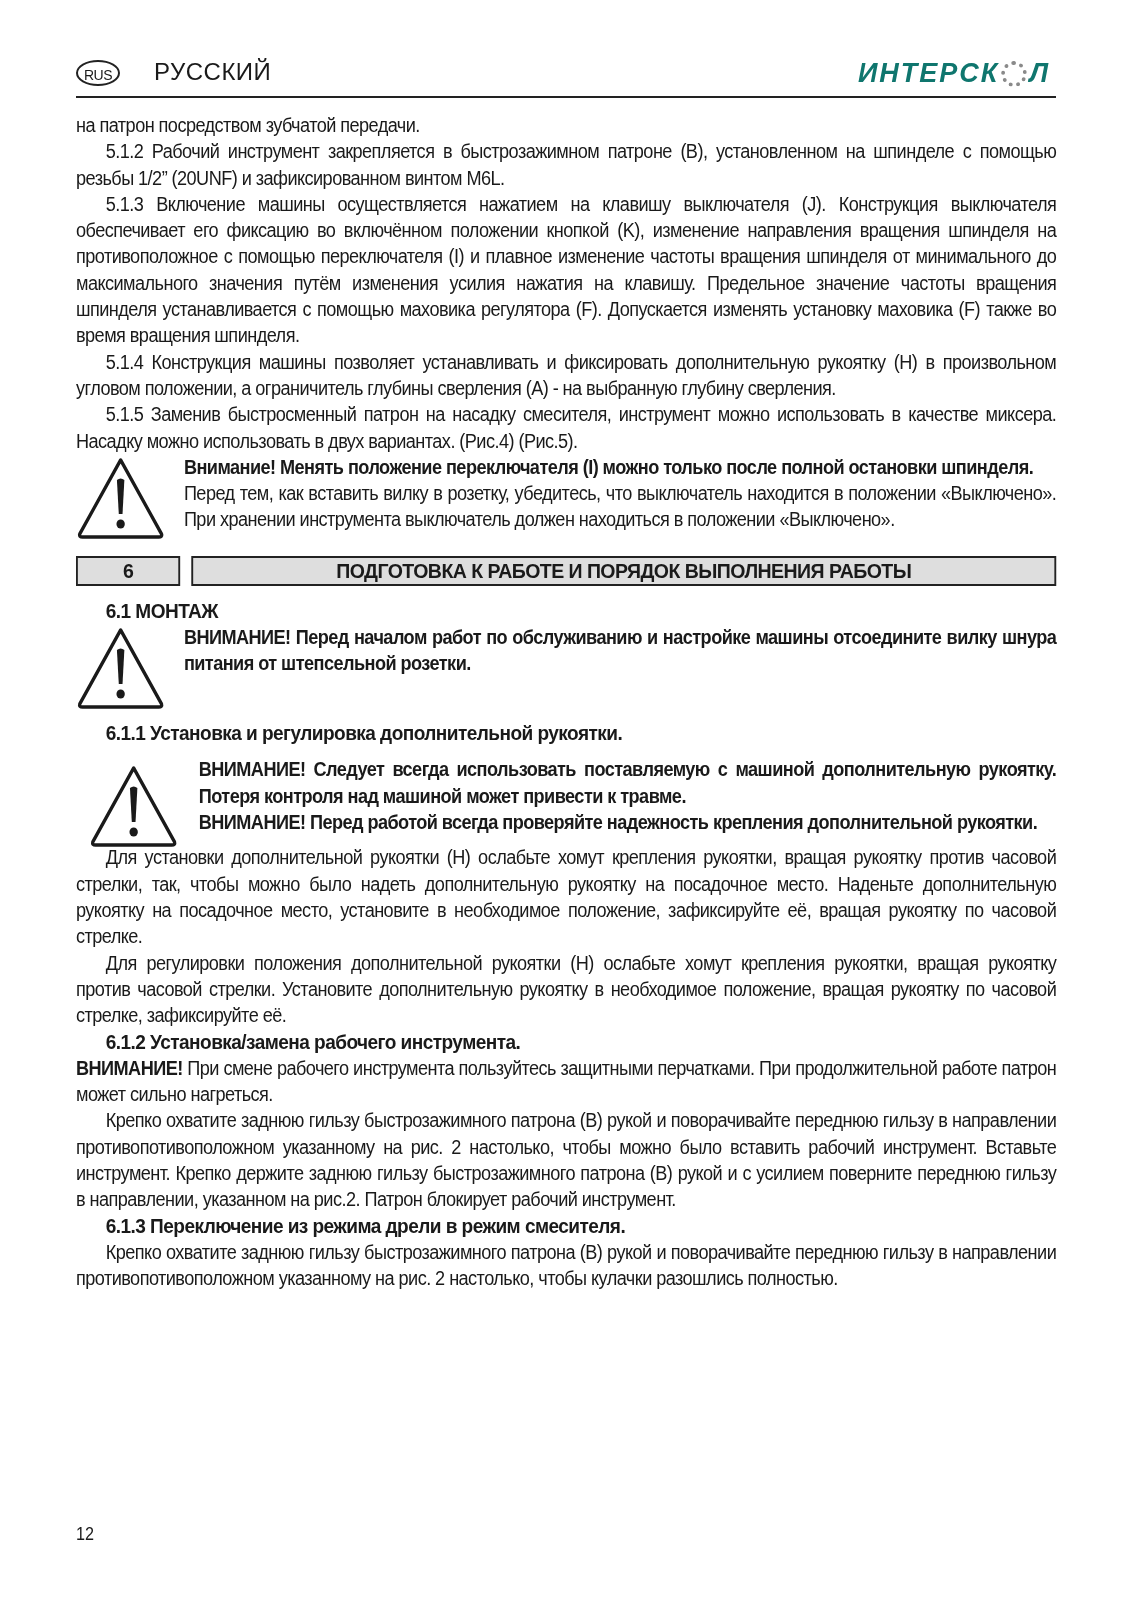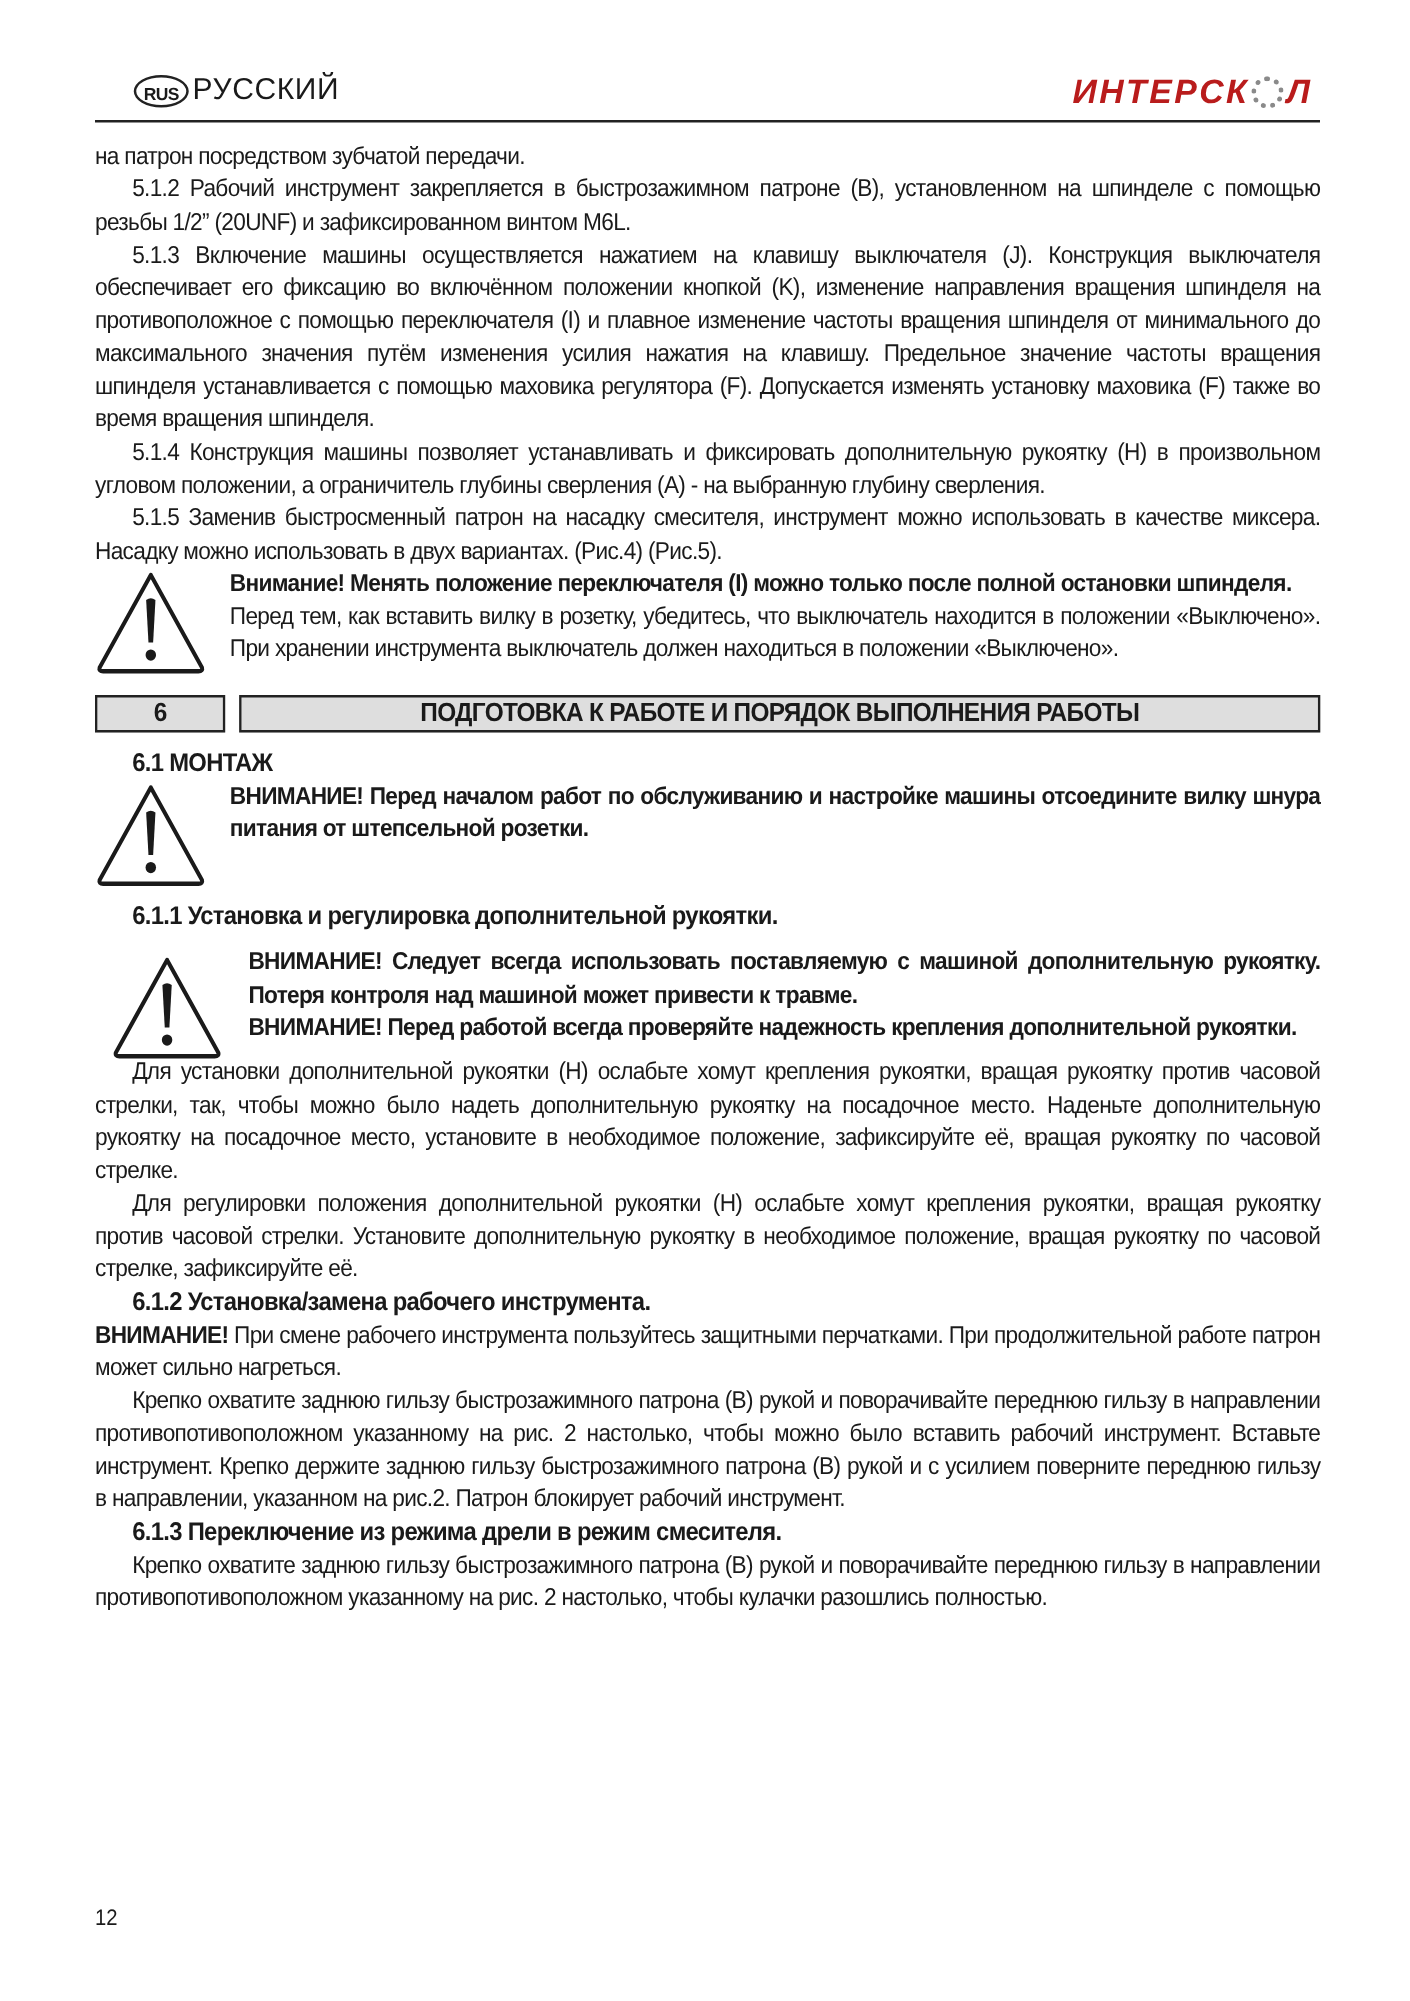--- a/index.html
+++ b/index.html
@@ -7,30 +7,30 @@
     width: 1128px; height: 1601px; position: relative; overflow: hidden;
     font-family: "Liberation Sans", sans-serif; color: #1a1a1a;
   }
   .header {
     position: absolute; left: 76px; top: 52px; width: 980px; height: 44px;
     border-bottom: 2px solid #222;
   }
   .rus-badge {
     position: absolute; left: 0; top: 8px; width: 44px; height: 26px;
     border: 2px solid #222; border-radius: 50%;
-    font-size: 14px; font-weight: bold; text-align: center; line-height: 26px;
-    box-sizing: border-box; letter-spacing: -0.5px; margin-left: 31px;
+    font-size: 14px; font-weight: normal; text-align: center; line-height: 26px;
+    box-sizing: border-box; letter-spacing: -0.5px;
   }
   .lang-title {
     position: absolute; left: 78px; top: 6px; font-size: 24px; font-weight: normal;
     letter-spacing: 0.5px;
   }
   .logo {
     position: absolute; right: 6px; top: 6px; font-size: 27px; font-weight: bold;
-    color: #b91c1c; letter-spacing: 2px; font-style: italic;
+    color: #0f766e; letter-spacing: 2px; font-style: italic;
     display: flex; align-items: center;
   }
   .logo .saw {
     display: inline-block; width: 26px; height: 26px; border-radius: 50%;
     border: 4px dotted #8a8a8a; box-sizing: border-box; margin: 0 2px;
   }
   .content {
     position: absolute; left: 76px; top: 112px; width: 980px;
     font-family: "Liberation Sans", sans-serif; font-size: 19.5px; line-height: 26.3px;
     letter-spacing: -0.6px; transform: scaleX(0.93); transform-origin: left top;

